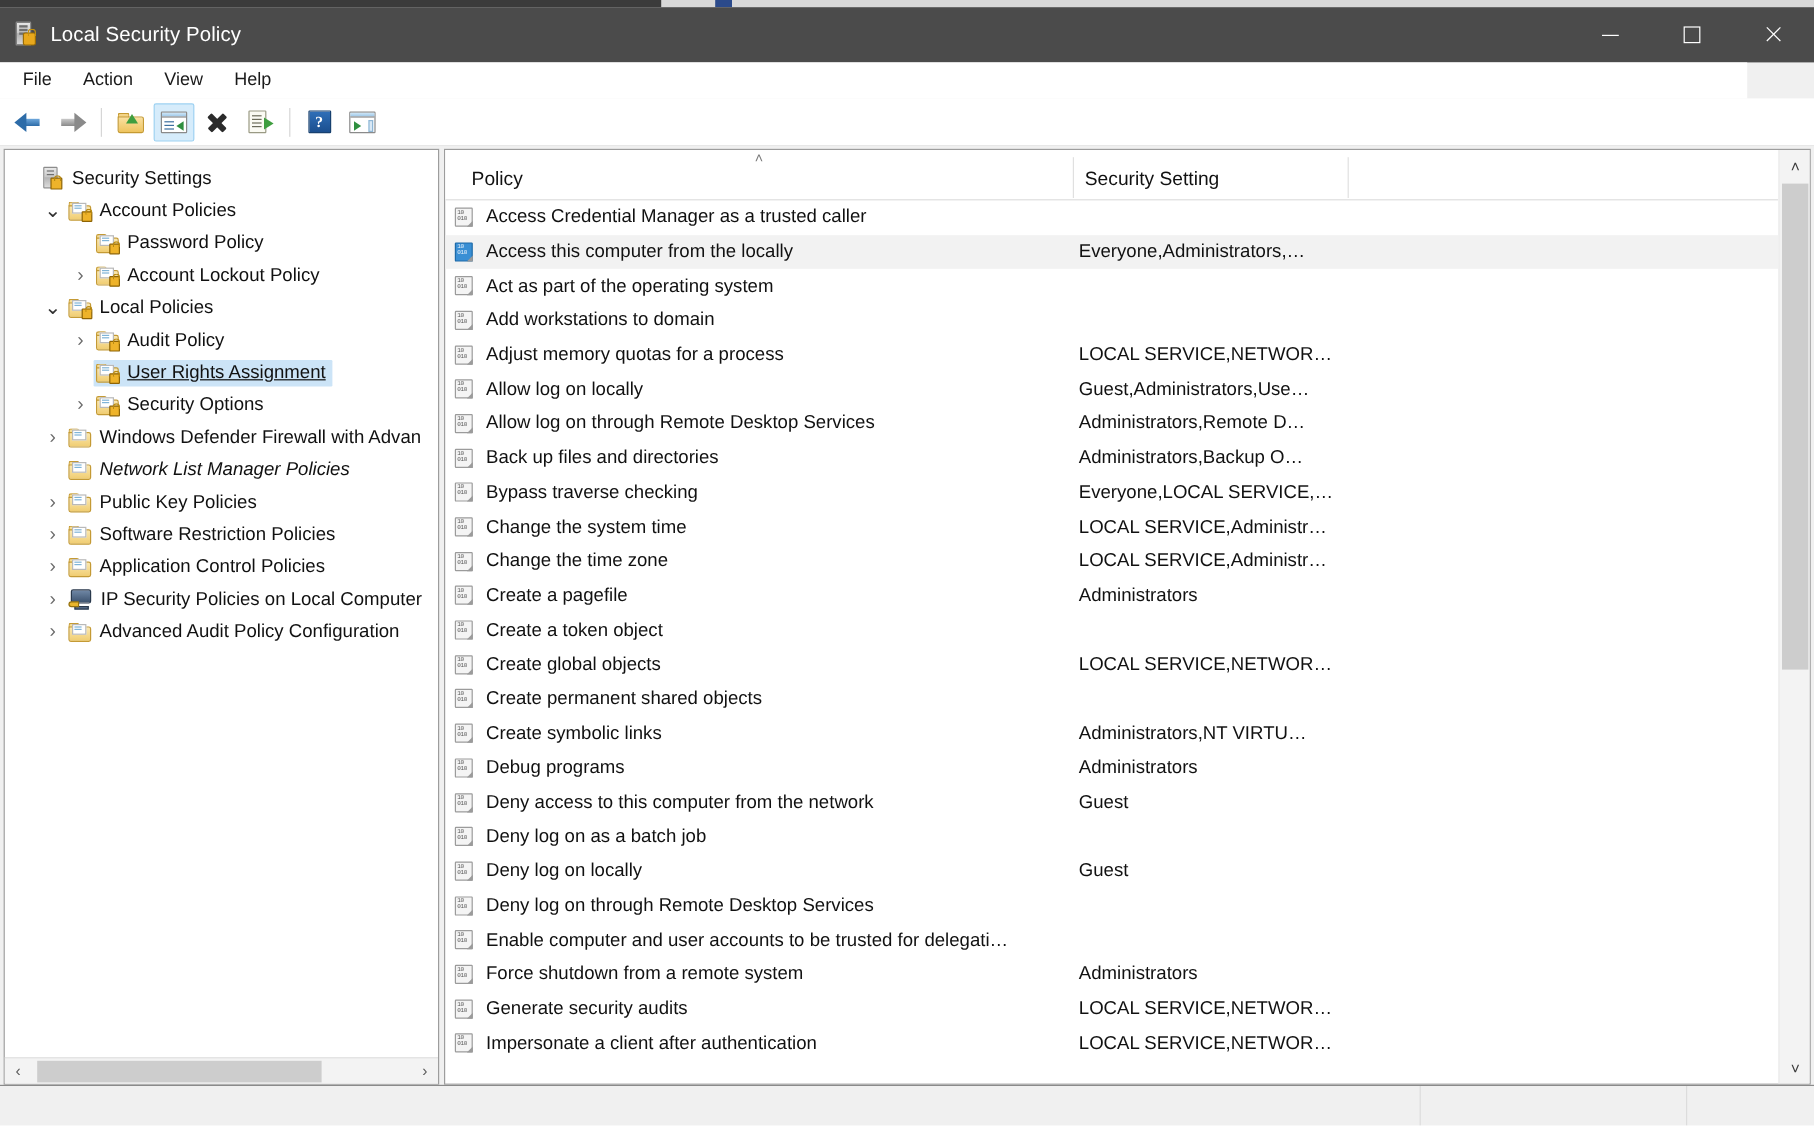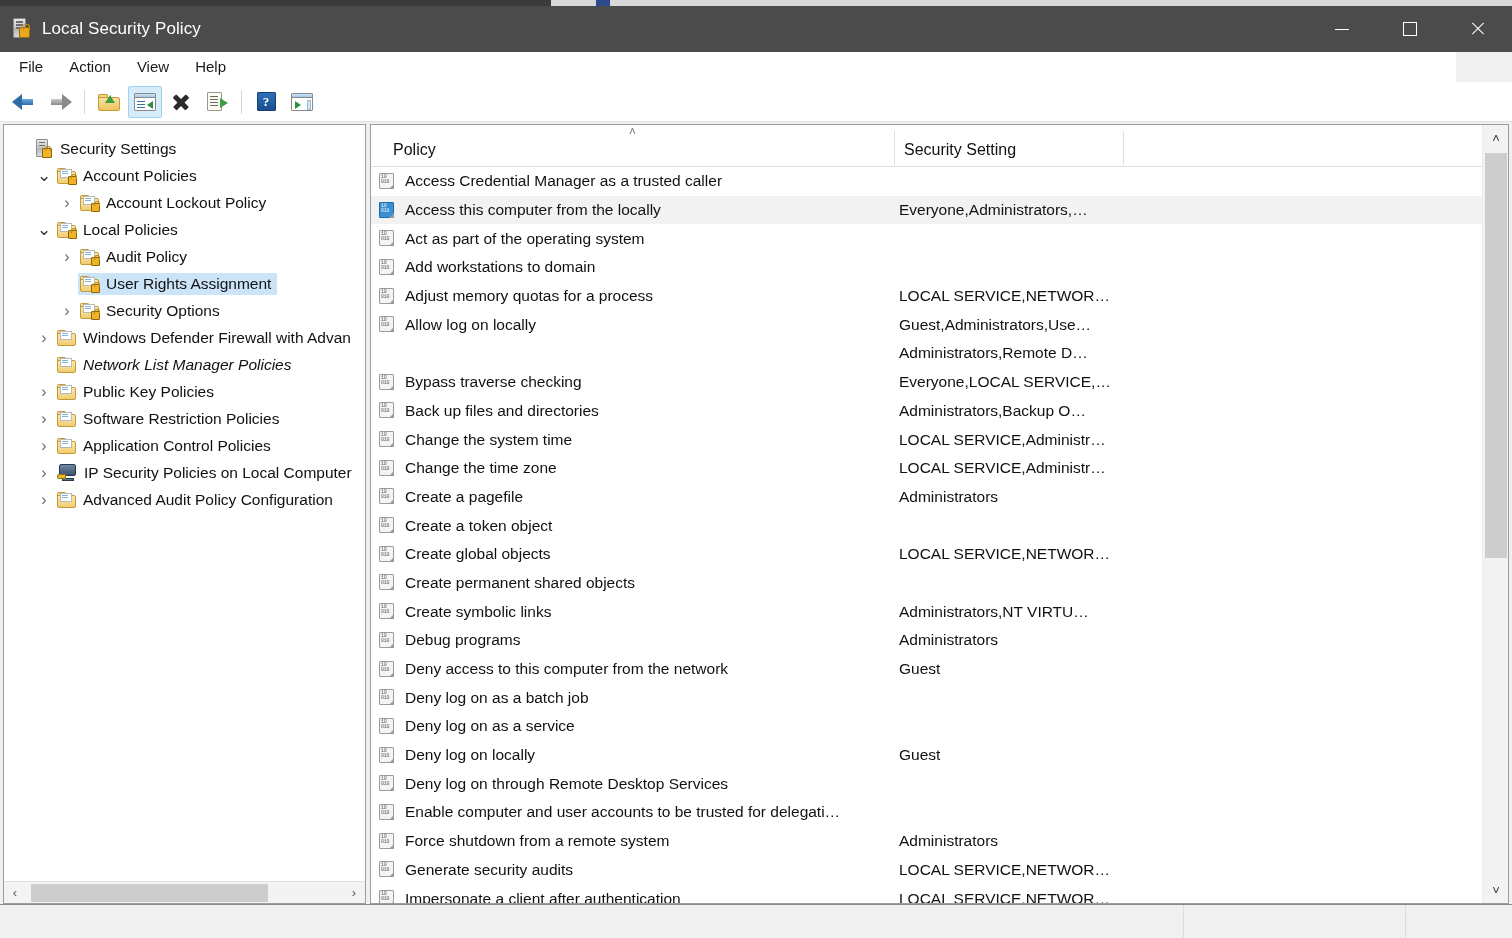--- a/index.html
+++ b/index.html
@@ -392,20 +392,32 @@
               <span class="ico-folder locked">
                 <span class="tabtop"></span>
                 <span class="body"></span>
                 <span class="paper"></span>
                 <span class="pad"></span>
               </span>
               <span class="lbl">Account Policies</span>
             </span>
           </div>
           <div class="tree-row" style="padding-left: 52px;">
+            <span class="twisty empty"></span>
+            <span class="tree-label-wrap">
+              <span class="ico-folder locked">
+                <span class="tabtop"></span>
+                <span class="body"></span>
+                <span class="paper"></span>
+                <span class="pad"></span>
+              </span>
+              <span class="lbl">Password Policy</span>
+            </span>
+          </div>
+          <div class="tree-row" style="padding-left: 52px;">
             <span class="twisty" style="font-size: 16px;">›</span>
             <span class="tree-label-wrap">
               <span class="ico-folder locked">
                 <span class="tabtop"></span>
                 <span class="body"></span>
                 <span class="paper"></span>
                 <span class="pad"></span>
               </span>
               <span class="lbl">Account Lockout Policy</span>
             </span>
@@ -427,21 +439,21 @@
             <span class="tree-label-wrap">
               <span class="ico-folder locked">
                 <span class="tabtop"></span>
                 <span class="body"></span>
                 <span class="paper"></span>
                 <span class="pad"></span>
               </span>
               <span class="lbl">Audit Policy</span>
             </span>
           </div>
-          <div class="tree-row selected" style="padding-left: 52px;">
+          <div class="tree-row selected" style="padding-left: 52px; text-decoration: underline;">
             <span class="twisty empty"></span>
             <span class="tree-label-wrap">
               <span class="ico-folder locked">
                 <span class="tabtop"></span>
                 <span class="body"></span>
                 <span class="paper"></span>
                 <span class="pad"></span>
               </span>
               <span class="lbl">User Rights Assignment</span>
             </span>
@@ -610,48 +622,55 @@
                 <div class="policy-cell">
                   <span class="ico-policy">
                     <span class="sheet"></span>
                     <span class="bits">10<br>010</span>
                   </span>
                   <span>Allow log on locally</span>
                 </div>
                 <div class="setting-cell">Guest,Administrators,Use…</div>
               </div>
               <div class="row">
+                <div class="policy-cell">
+                  <span class="ico-policy">
+                    <span class="sheet"></span>
+                    <span class="bits">10<br>010</span>
+                  </span>
+                  <span>Allow log on through Remote Desktop Services</span>
+                </div>
                 <div class="setting-cell">Administrators,Remote D…</div>
               </div>
               <div class="row">
                 <div class="policy-cell">
                   <span class="ico-policy">
                     <span class="sheet"></span>
                     <span class="bits">10<br>010</span>
                   </span>
+                  <span>Back up files and directories</span>
+                </div>
+                <div class="setting-cell">Administrators,Backup O…</div>
+              </div>
+              <div class="row">
+                <div class="policy-cell">
+                  <span class="ico-policy">
+                    <span class="sheet"></span>
+                    <span class="bits">10<br>010</span>
+                  </span>
                   <span>Bypass traverse checking</span>
                 </div>
                 <div class="setting-cell">Everyone,LOCAL SERVICE,…</div>
               </div>
               <div class="row">
                 <div class="policy-cell">
                   <span class="ico-policy">
                     <span class="sheet"></span>
                     <span class="bits">10<br>010</span>
                   </span>
-                  <span>Back up files and directories</span>
-                </div>
-                <div class="setting-cell">Administrators,Backup O…</div>
-              </div>
-              <div class="row">
-                <div class="policy-cell">
-                  <span class="ico-policy">
-                    <span class="sheet"></span>
-                    <span class="bits">10<br>010</span>
-                  </span>
                   <span>Change the system time</span>
                 </div>
                 <div class="setting-cell">LOCAL SERVICE,Administr…</div>
               </div>
               <div class="row">
                 <div class="policy-cell">
                   <span class="ico-policy">
                     <span class="sheet"></span>
                     <span class="bits">10<br>010</span>
                   </span>
@@ -729,30 +748,20 @@
                 </div>
                 <div class="setting-cell">Guest</div>
               </div>
               <div class="row">
                 <div class="policy-cell">
                   <span class="ico-policy">
                     <span class="sheet"></span>
                     <span class="bits">10<br>010</span>
                   </span>
                   <span>Deny log on as a batch job</span>
-                </div>
-                <div class="setting-cell"></div>
-              </div>
-              <div class="row">
-                <div class="policy-cell">
-                  <span class="ico-policy">
-                    <span class="sheet"></span>
-                    <span class="bits">10<br>010</span>
-                  </span>
-                  <span>Deny log on as a service</span>
                 </div>
                 <div class="setting-cell"></div>
               </div>
               <div class="row">
                 <div class="policy-cell">
                   <span class="ico-policy">
                     <span class="sheet"></span>
                     <span class="bits">10<br>010</span>
                   </span>
                   <span>Deny log on locally</span>

